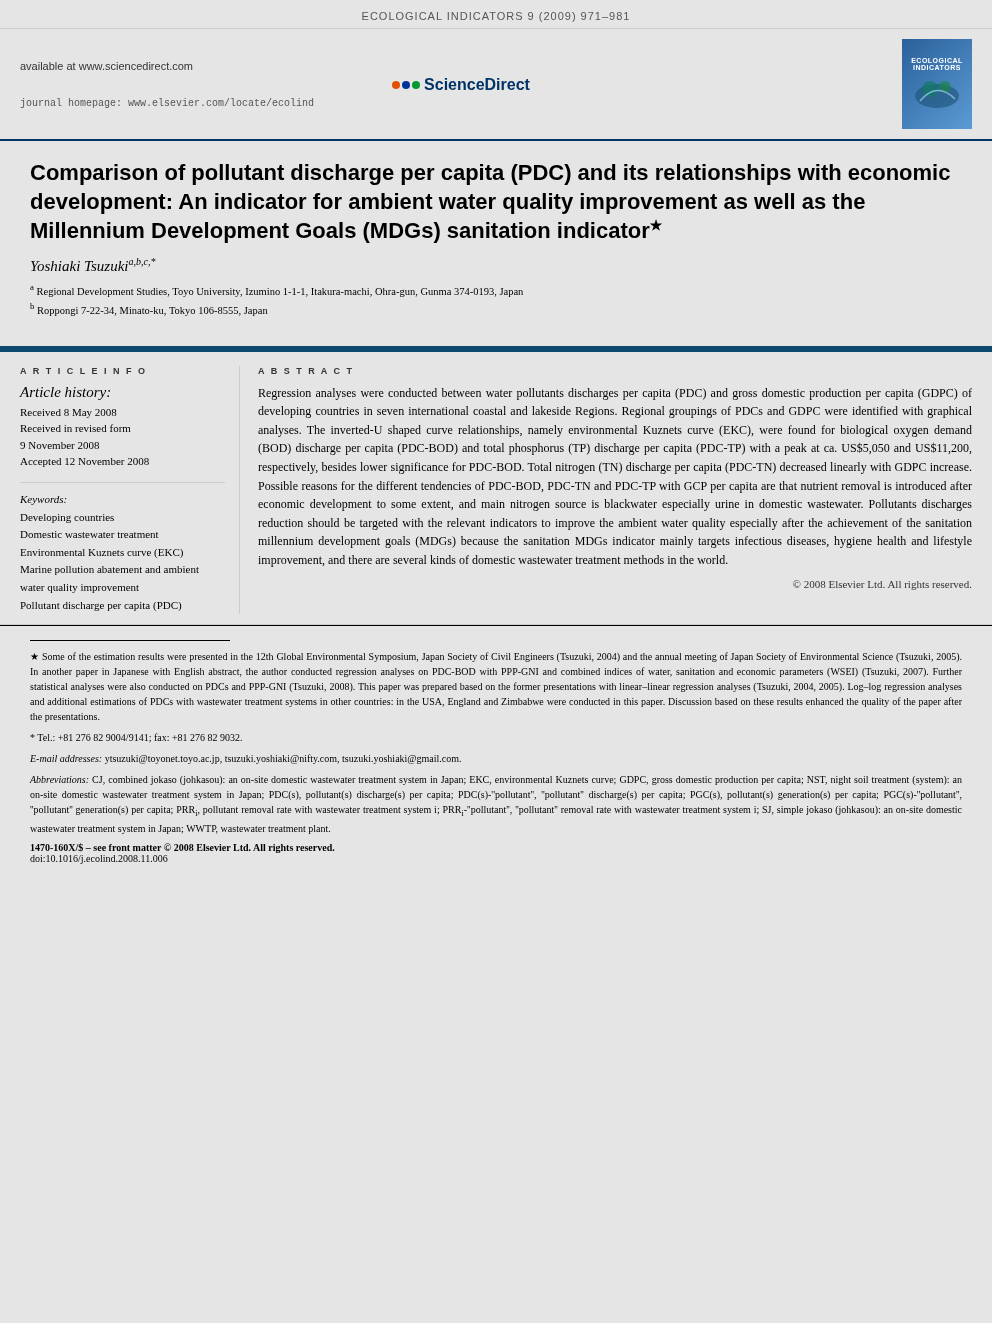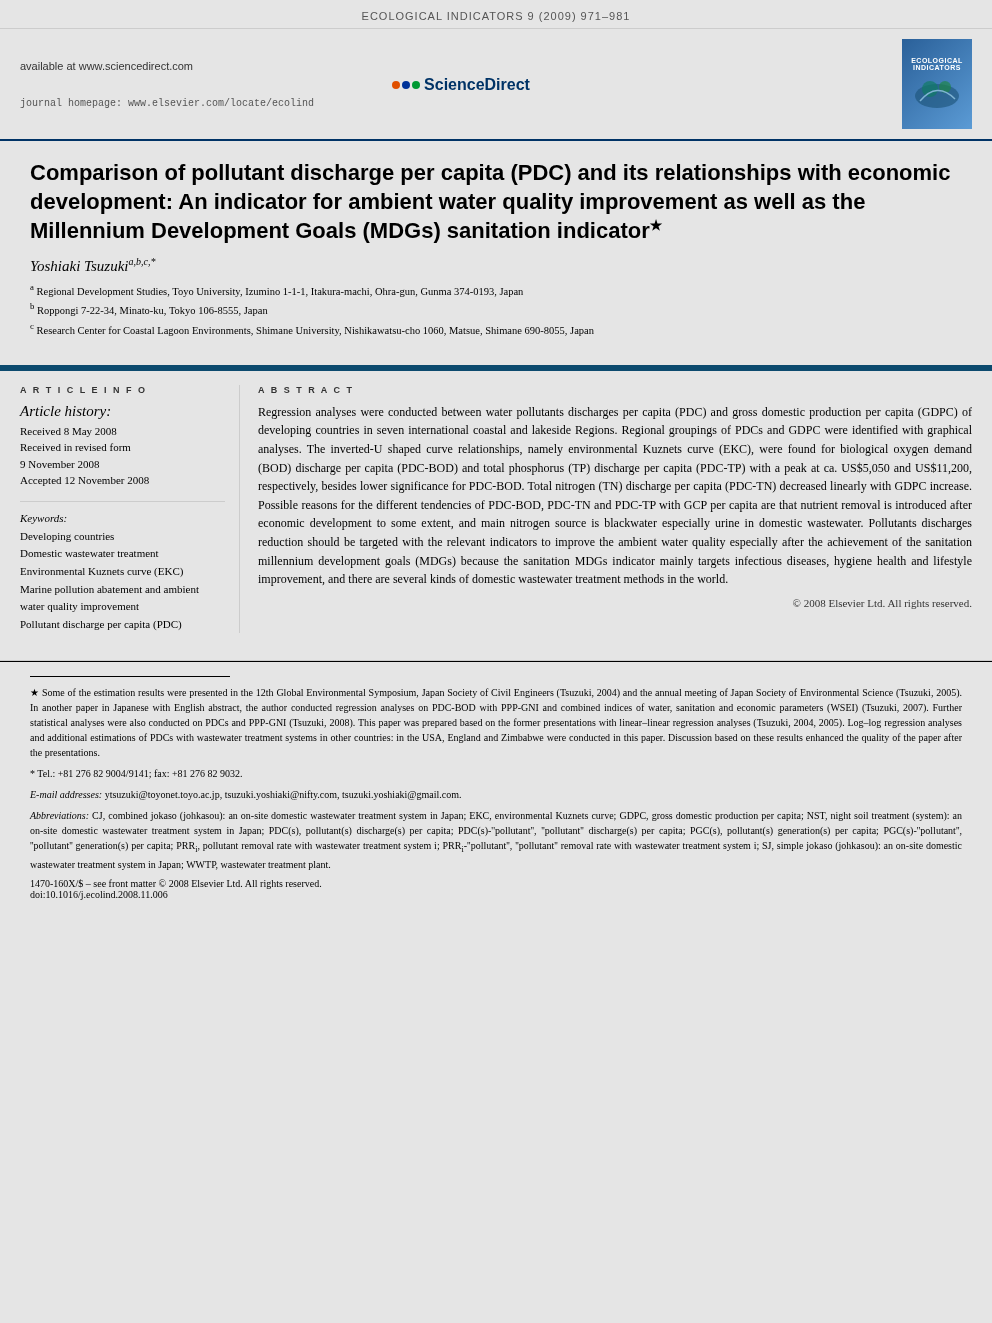--- a/index.html
+++ b/index.html
@@ -139,21 +139,21 @@
     .affiliations {
       font-size: 10.5px;
       line-height: 1.5;
       color: #000;
     }
     .affiliation-line {
       margin-bottom: 1px;
     }
     .two-column {
       display: flex;
-      padding: 14px 20px 27px 20px;
+      padding: 14px 20px 10px 20px;
       gap: 18px;
       border-bottom: 1px solid #ccc;
     }
     .left-column {
       width: 220px;
       flex-shrink: 0;
       border-right: 1px solid #ccc;
       padding-right: 14px;
     }
     .right-column {
@@ -220,20 +220,21 @@
       font-size: 10px;
       line-height: 1.5;
       color: #000;
       text-align: justify;
       margin-bottom: 6px;
     }
     .issn-line {
       font-size: 10px;
       margin-top: 6px;
       color: #000;
+      font-weight: bold;
     }
     .doi-line {
       font-size: 10px;
       color: #000;
     }
   </style>
 </head>
 <body>
 
 <div class="page">
@@ -276,23 +277,20 @@
     <div class="author-name">
       <span>Yoshiaki Tsuzuki</span><span class="author-sup">a,b,c,*</span>
     </div>
     <div class="affiliations">
       <div class="affiliation-line">
         <sup>a</sup> <span>Regional Development Studies, Toyo University, Izumino 1-1-1, Itakura-machi, Ohra-gun, Gunma 374-0193, Japan</span>
       </div>
       <div class="affiliation-line">
         <sup>b</sup> <span>Roppongi 7-22-34, Minato-ku, Tokyo 106-8555, Japan</span>
       </div>
-      <div class="affiliation-line">
-        <sup>c</sup> <span>Research Center for Coastal Lagoon Environments, Shimane University, Nishikawatsu-cho 1060, Matsue, Shimane 690-8055, Japan</span>
-      </div>
     </div>
   </div>
 
   <div class="two-column">
 
     <div class="left-column">
       <div class="section-label">A R T I C L E   I N F O</div>
 
       <div class="article-history">
         <div class="history-label">Article history:</div>

